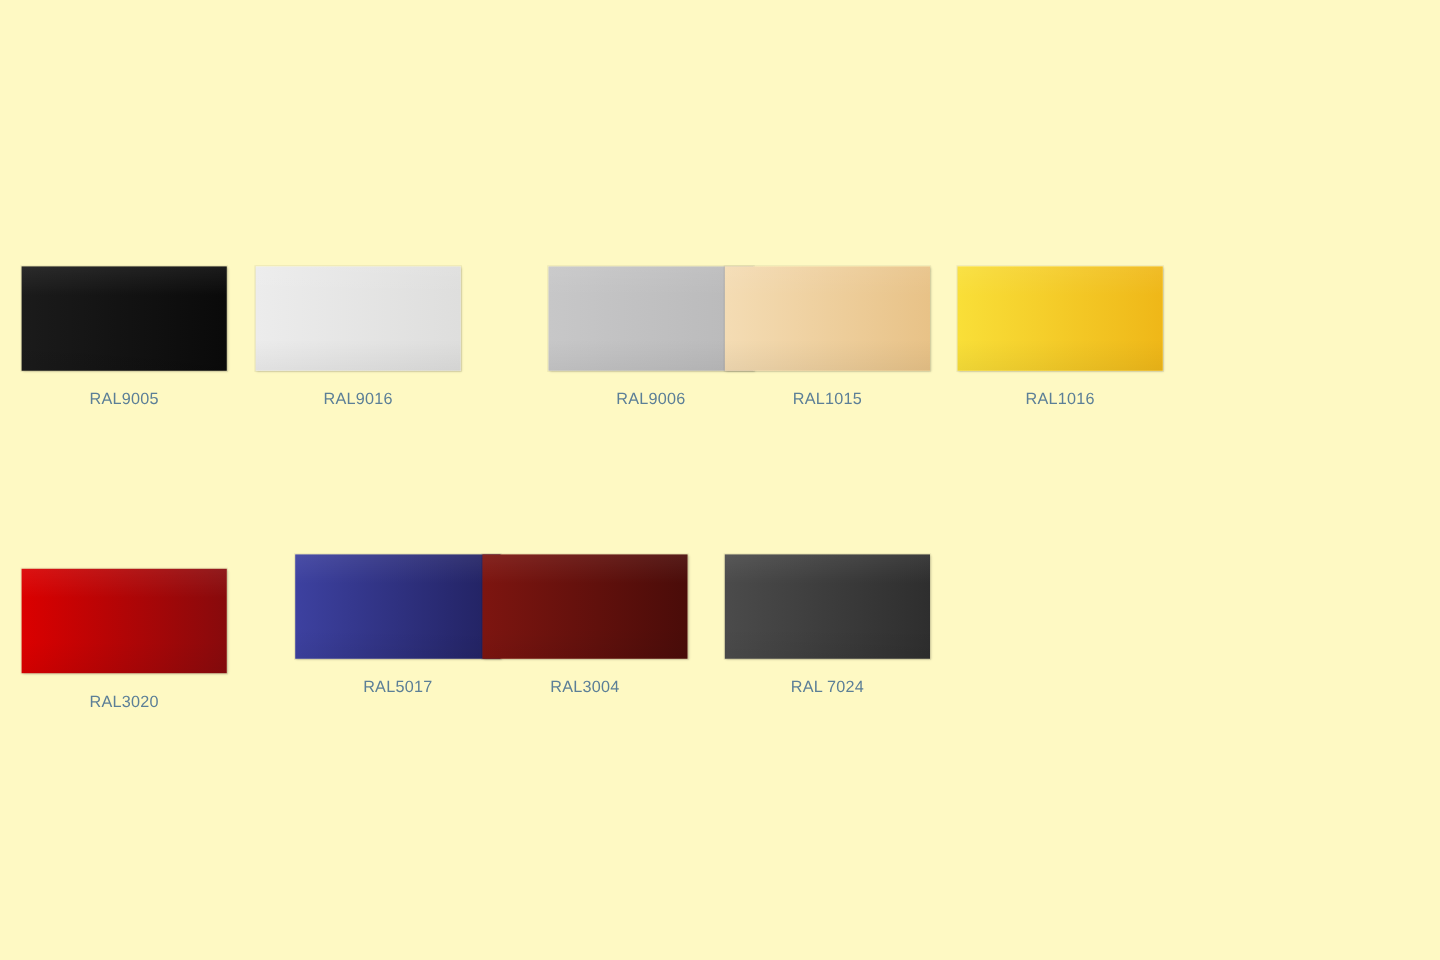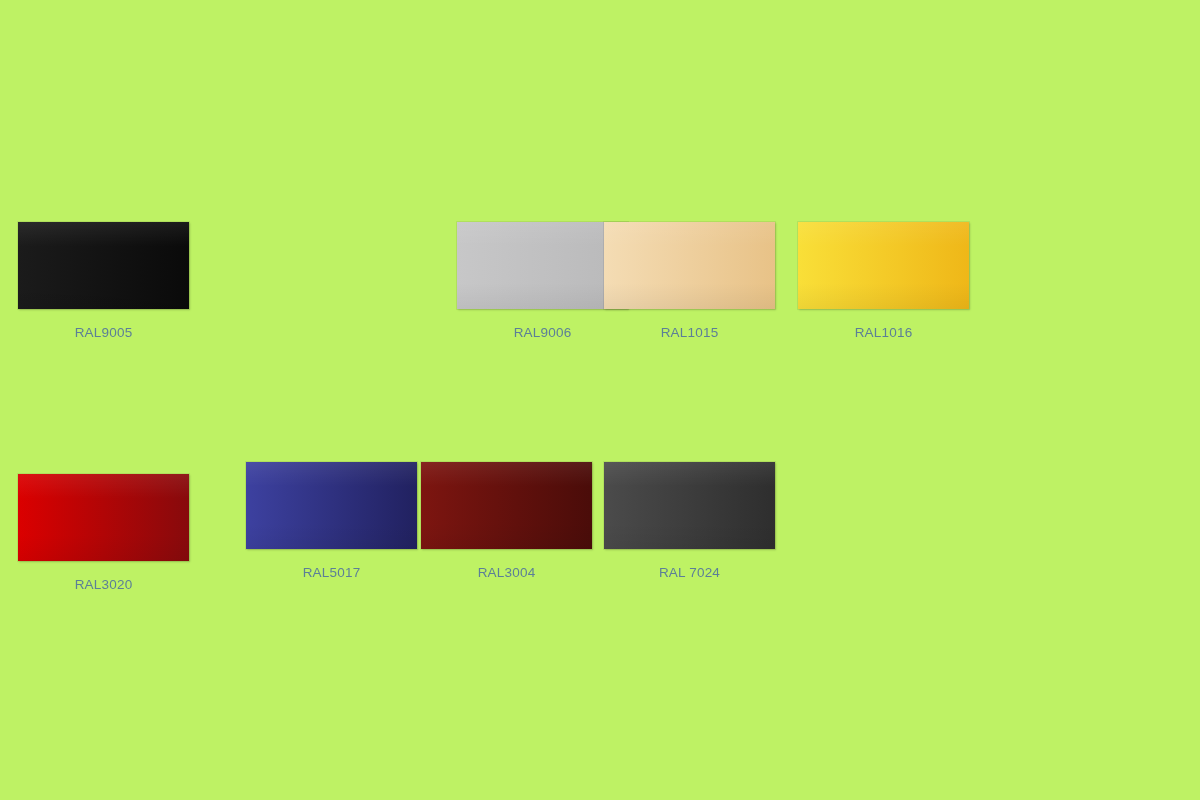--- a/index.html
+++ b/index.html
@@ -11,21 +11,21 @@
     height: 800px;
     background: #ffffff;
     font-family: "Liberation Sans", sans-serif;
     overflow: hidden;
   }
 
   .palette {
     position: relative;
     width: 1200px;
     height: 800px;
-    background: #bef264;
+    background: #fef9c3;
   }
 
   .swatch-grid {
     position: absolute;
     left: 0;
     top: 0;
     width: 1200px;
     height: 800px;
   }
 
@@ -147,41 +147,45 @@
 </style>
 </head>
 <body>
 
 <div class="palette">
   <div class="swatch-grid" id="swatch-grid">
       <div class="swatch-cell" style="left: 18px; top: 222px;">
         <div class="swatch-chip" style="background: linear-gradient(to right, rgb(27, 27, 27) 0%, rgb(10, 10, 10) 100%);"></div>
         <div class="swatch-label">RAL9005</div>
       </div>
+      <div class="swatch-cell" style="left: 213px; top: 222px;">
+        <div class="swatch-chip" style="background: linear-gradient(to right, rgb(236, 236, 236) 0%, rgb(222, 222, 221) 100%);"></div>
+        <div class="swatch-label">RAL9016</div>
+      </div>
       <div class="swatch-cell" style="left: 409px; top: 222px; margin-left: 48px;">
         <div class="swatch-chip" style="background: linear-gradient(to right, rgb(199, 199, 200) 0%, rgb(185, 185, 186) 100%);"></div>
         <div class="swatch-label">RAL9006</div>
       </div>
       <div class="swatch-cell" style="left: 604px; top: 222px;">
         <div class="swatch-chip" style="background: linear-gradient(to right, rgb(244, 220, 180) 0%, rgb(232, 194, 135) 100%);"></div>
         <div class="swatch-label">RAL1015</div>
       </div>
       <div class="swatch-cell" style="left: 798px; top: 222px;">
         <div class="swatch-chip" style="background: linear-gradient(to right, rgb(249, 223, 56) 0%, rgb(239, 183, 24) 100%);"></div>
         <div class="swatch-label">RAL1016</div>
       </div>
       <div class="swatch-cell" style="left: 18px; top: 462px; margin-top: 12px;">
         <div class="swatch-chip" style="background: linear-gradient(to right, rgb(219, 0, 0) 0%, rgb(135, 10, 12) 100%);"></div>
         <div class="swatch-label">RAL3020</div>
       </div>
       <div class="swatch-cell" style="left: 213px; top: 462px; margin-left: 33px;">
         <div class="swatch-chip" style="background: linear-gradient(to right, rgb(61, 65, 160) 0%, rgb(33, 33, 96) 100%);"></div>
         <div class="swatch-label">RAL5017</div>
       </div>
-      <div class="swatch-cell" style="left: 421px; top: 462px;">
+      <div class="swatch-cell" style="left: 402px; top: 462px;">
         <div class="swatch-chip" style="background: linear-gradient(to right, rgb(125, 21, 16) 0%, rgb(74, 12, 9) 100%);"></div>
         <div class="swatch-label">RAL3004</div>
       </div>
       <div class="swatch-cell" style="left: 604px; top: 462px;">
         <div class="swatch-chip" style="background: linear-gradient(to right, rgb(75, 75, 75) 0%, rgb(46, 46, 46) 100%);"></div>
         <div class="swatch-label">RAL 7024</div>
       </div>
     </div>
 </div>
 

